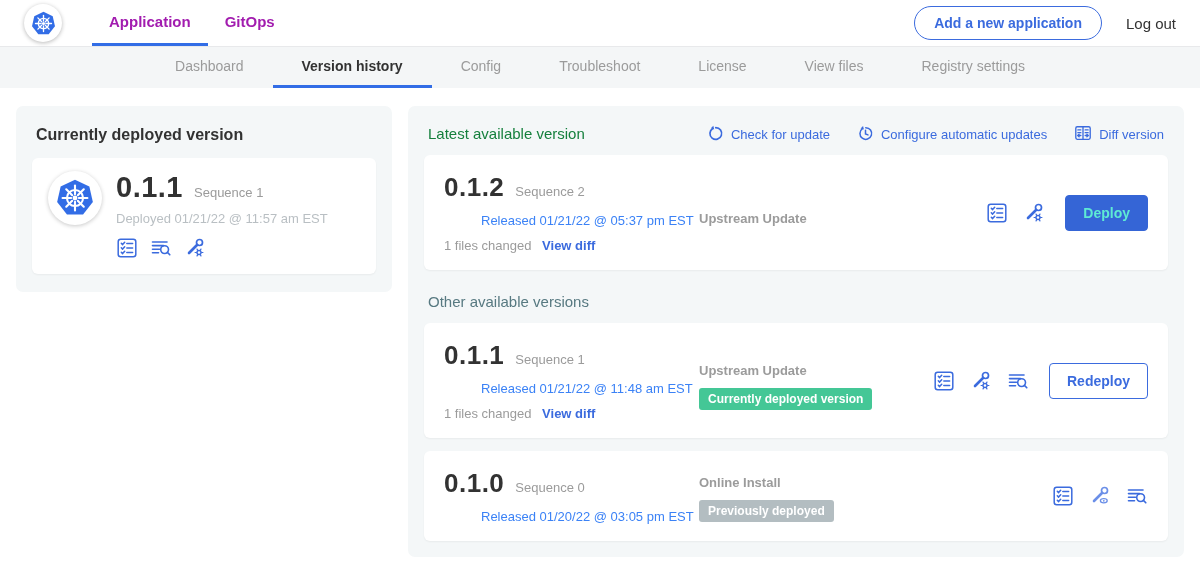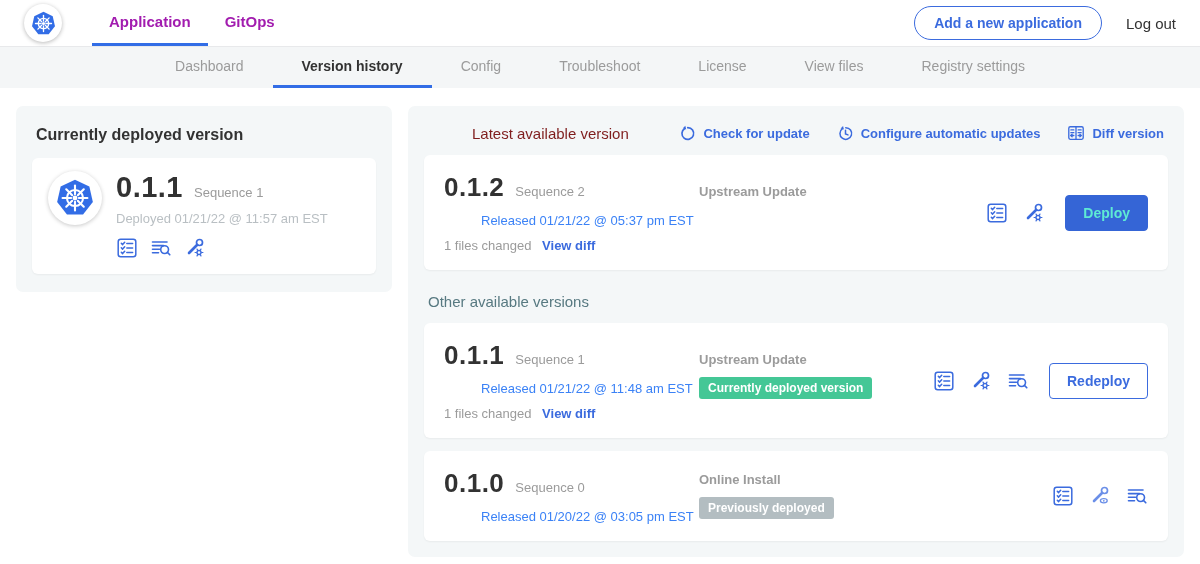--- a/index.html
+++ b/index.html
@@ -45,28 +45,28 @@
   .seq { font-size:13px; color:#9b9b9b; margin-left:11px; }
   .deployed-at { font-size:13px; color:#b9bfc3; margin-top:7px; }
   .icon-row { display:flex; gap:12px; margin-top:11px; align-items:center; }
   .icon-btn { background:none; border:none; padding:0; cursor:pointer; color:#3b6bde;
     display:flex; align-items:center; }
   .icon-btn.lighter { color:#6b8fe8; }
 
   
   .available-panel { flex:1; padding:12px 16px 16px; }
   .ap-header { display:flex; align-items:center; margin:6px 4px 13px; }
-  .ap-title { font-size:15px; color:#7f1d1d;margin-left:44px; }
+  .ap-title { font-size:15px; color:#15803d; }
   .ap-actions { margin-left:auto; display:flex; gap:27px; }
-  .link-action { color:#3b6bde; font-size:13px; font-weight:bold; display:flex; align-items:center;
+  .link-action { color:#3b6bde; font-size:13px; font-weight:normal; display:flex; align-items:flex-end;
     gap:7px; cursor:pointer; }
   .other-title { font-size:15px; color:#577981; font-weight:normal; margin:23px 4px 13px; }
 
   .version-card { background:#fff; border-radius:6px; padding:17px 20px; display:flex;
-    align-items:flex-start; box-shadow:0 1px 2px rgba(0,0,0,.05); }
+    align-items:center; box-shadow:0 1px 2px rgba(0,0,0,.05); }
   .version-card + .version-card { margin-top:13px; }
   .vc-left { width:255px; flex:0 0 auto; }
   .ver-mid-big { font-size:26px; font-weight:bold; letter-spacing:.5px; }
   .released { font-size:13px; color:#3b82f6; margin-top:10px;margin-left:37px; }
   .files-row { font-size:13px; color:#9b9b9b; margin-top:10px; }
   .view-diff { color:#3b6bde; font-weight:bold; margin-left:7px; cursor:pointer; }
   .vc-mid { flex:1; padding-top:12px; }
   .source { font-size:13px; font-weight:bold; color:#9b9b9b; }
   .badge { display:inline-block; margin-top:10px; font-size:12px; font-weight:bold; color:#fff;
     padding:4px 9px; border-radius:3px; }

